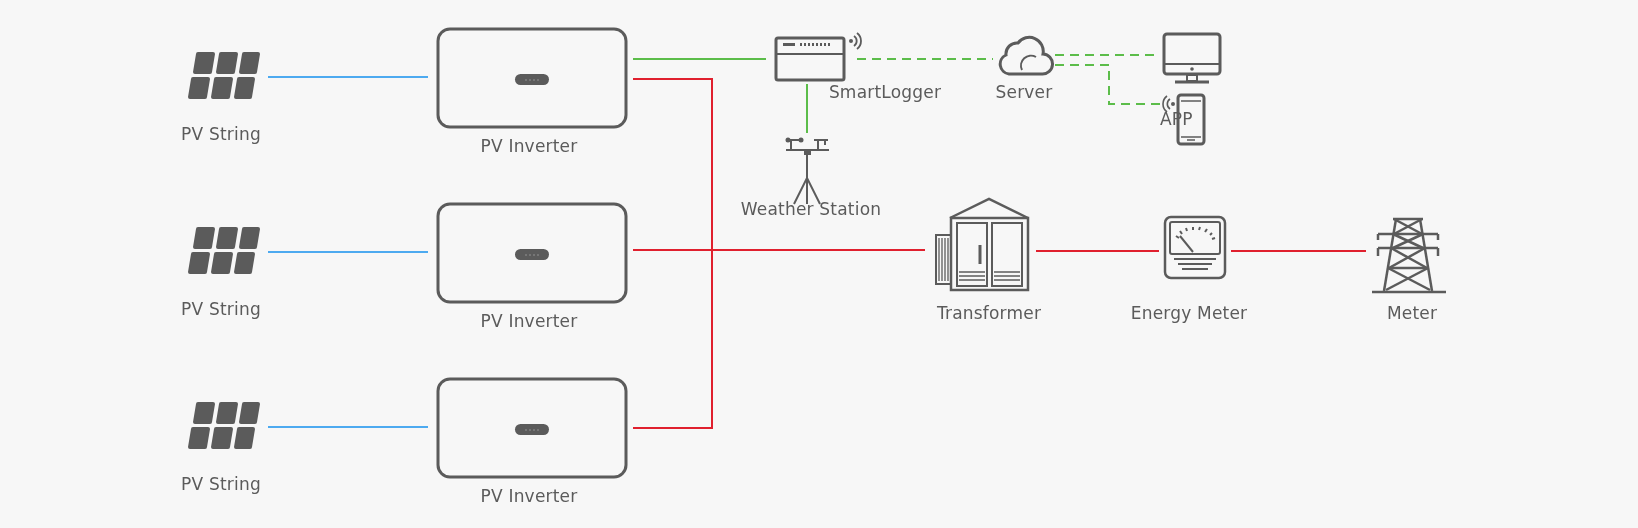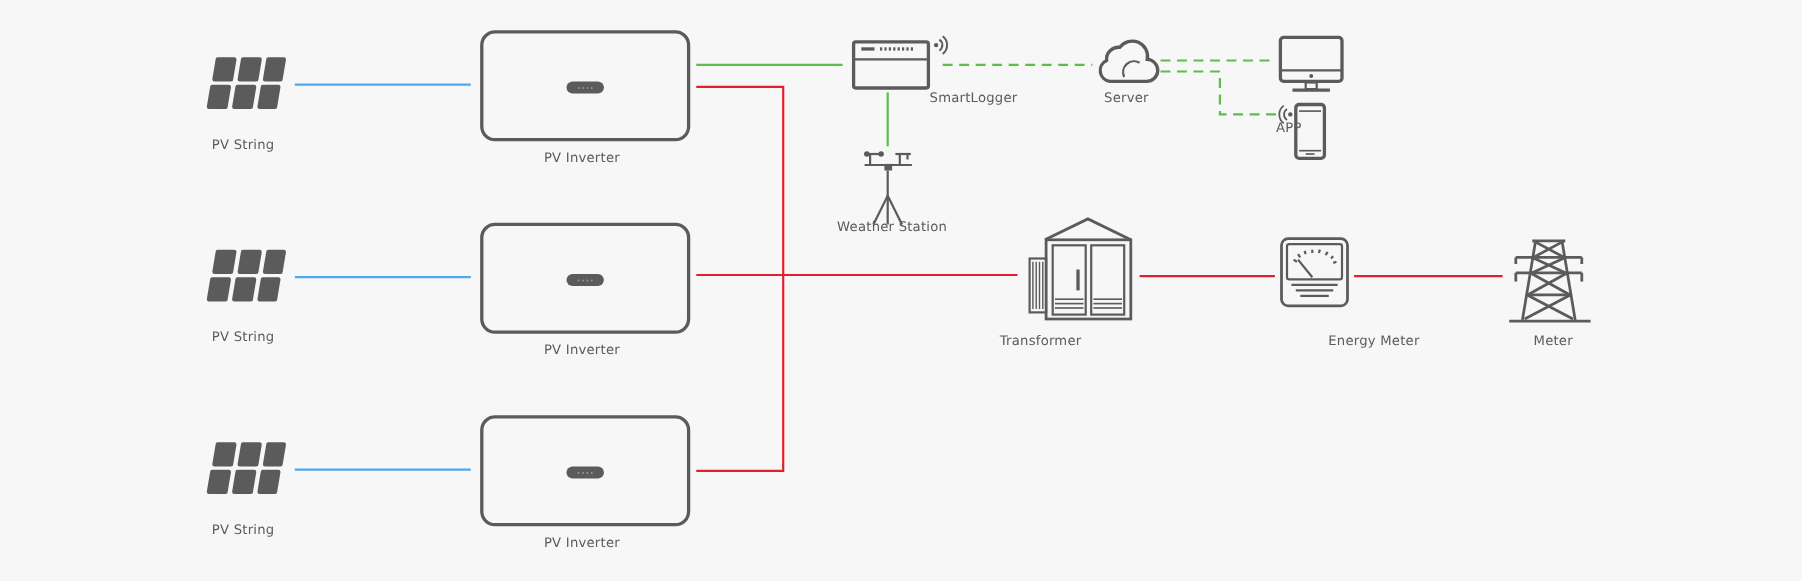--- a/index.html
+++ b/index.html
@@ -1,19 +1,19 @@
 <!DOCTYPE html>
 <html><head>
 <meta charset="utf-8">
 <style>
   html, body { margin: 0; padding: 0; }
   body { width: 1638px; height: 528px; background: #f7f7f7; position: relative; overflow: hidden;
          font-family: "DejaVu Sans", sans-serif; }
   #diagram { position: absolute; left: 0; top: 0; }
-  .lbl { position: absolute; font-size: 12px; color: #5b5b5b; white-space: nowrap; transform: translateX(-50%); letter-spacing: 0.2px; }
+  .lbl { position: absolute; font-size: 17px; color: #5b5b5b; white-space: nowrap; transform: translateX(-50%); letter-spacing: 0.2px; }
   .lbl.left { transform: none; }
   svg .ic { stroke: #5b5b5b; fill: none; }
   svg .icf { fill: #5b5b5b; stroke: none; }
 </style>
 </head>
 <body>
 
 <svg id="diagram" width="1638" height="528" viewBox="0 0 1638 528" xmlns="http://www.w3.org/2000/svg">
 
   <g stroke="#4daaf0" stroke-width="2">
@@ -192,15 +192,15 @@
 <div class="lbl" style="left:221px; top:474px;">PV String</div>
 
 <div class="lbl" style="left:529px; top:136px;">PV Inverter</div>
 <div class="lbl" style="left:529px; top:311px;">PV Inverter</div>
 <div class="lbl" style="left:529px; top:486px;">PV Inverter</div>
 
 <div class="lbl" style="left:885px; top:82px;">SmartLogger</div>
 <div class="lbl" style="left:1024px; top:82px;text-align:center;">Server</div>
 <div class="lbl left" style="left:1160px; top:109px;">APP</div>
 <div class="lbl" style="left:811px; top:199px;">Weather Station</div>
-<div class="lbl" style="left:946px; top:303px;">Transformer</div>
-<div class="lbl" style="left:1249px; top:303px;">Energy Meter</div>
+<div class="lbl" style="left:989px; top:303px;">Transformer</div>
+<div class="lbl" style="left:1189px; top:303px;">Energy Meter</div>
 <div class="lbl" style="left:1412px; top:303px;">Meter</div>
 
 </body></html>

